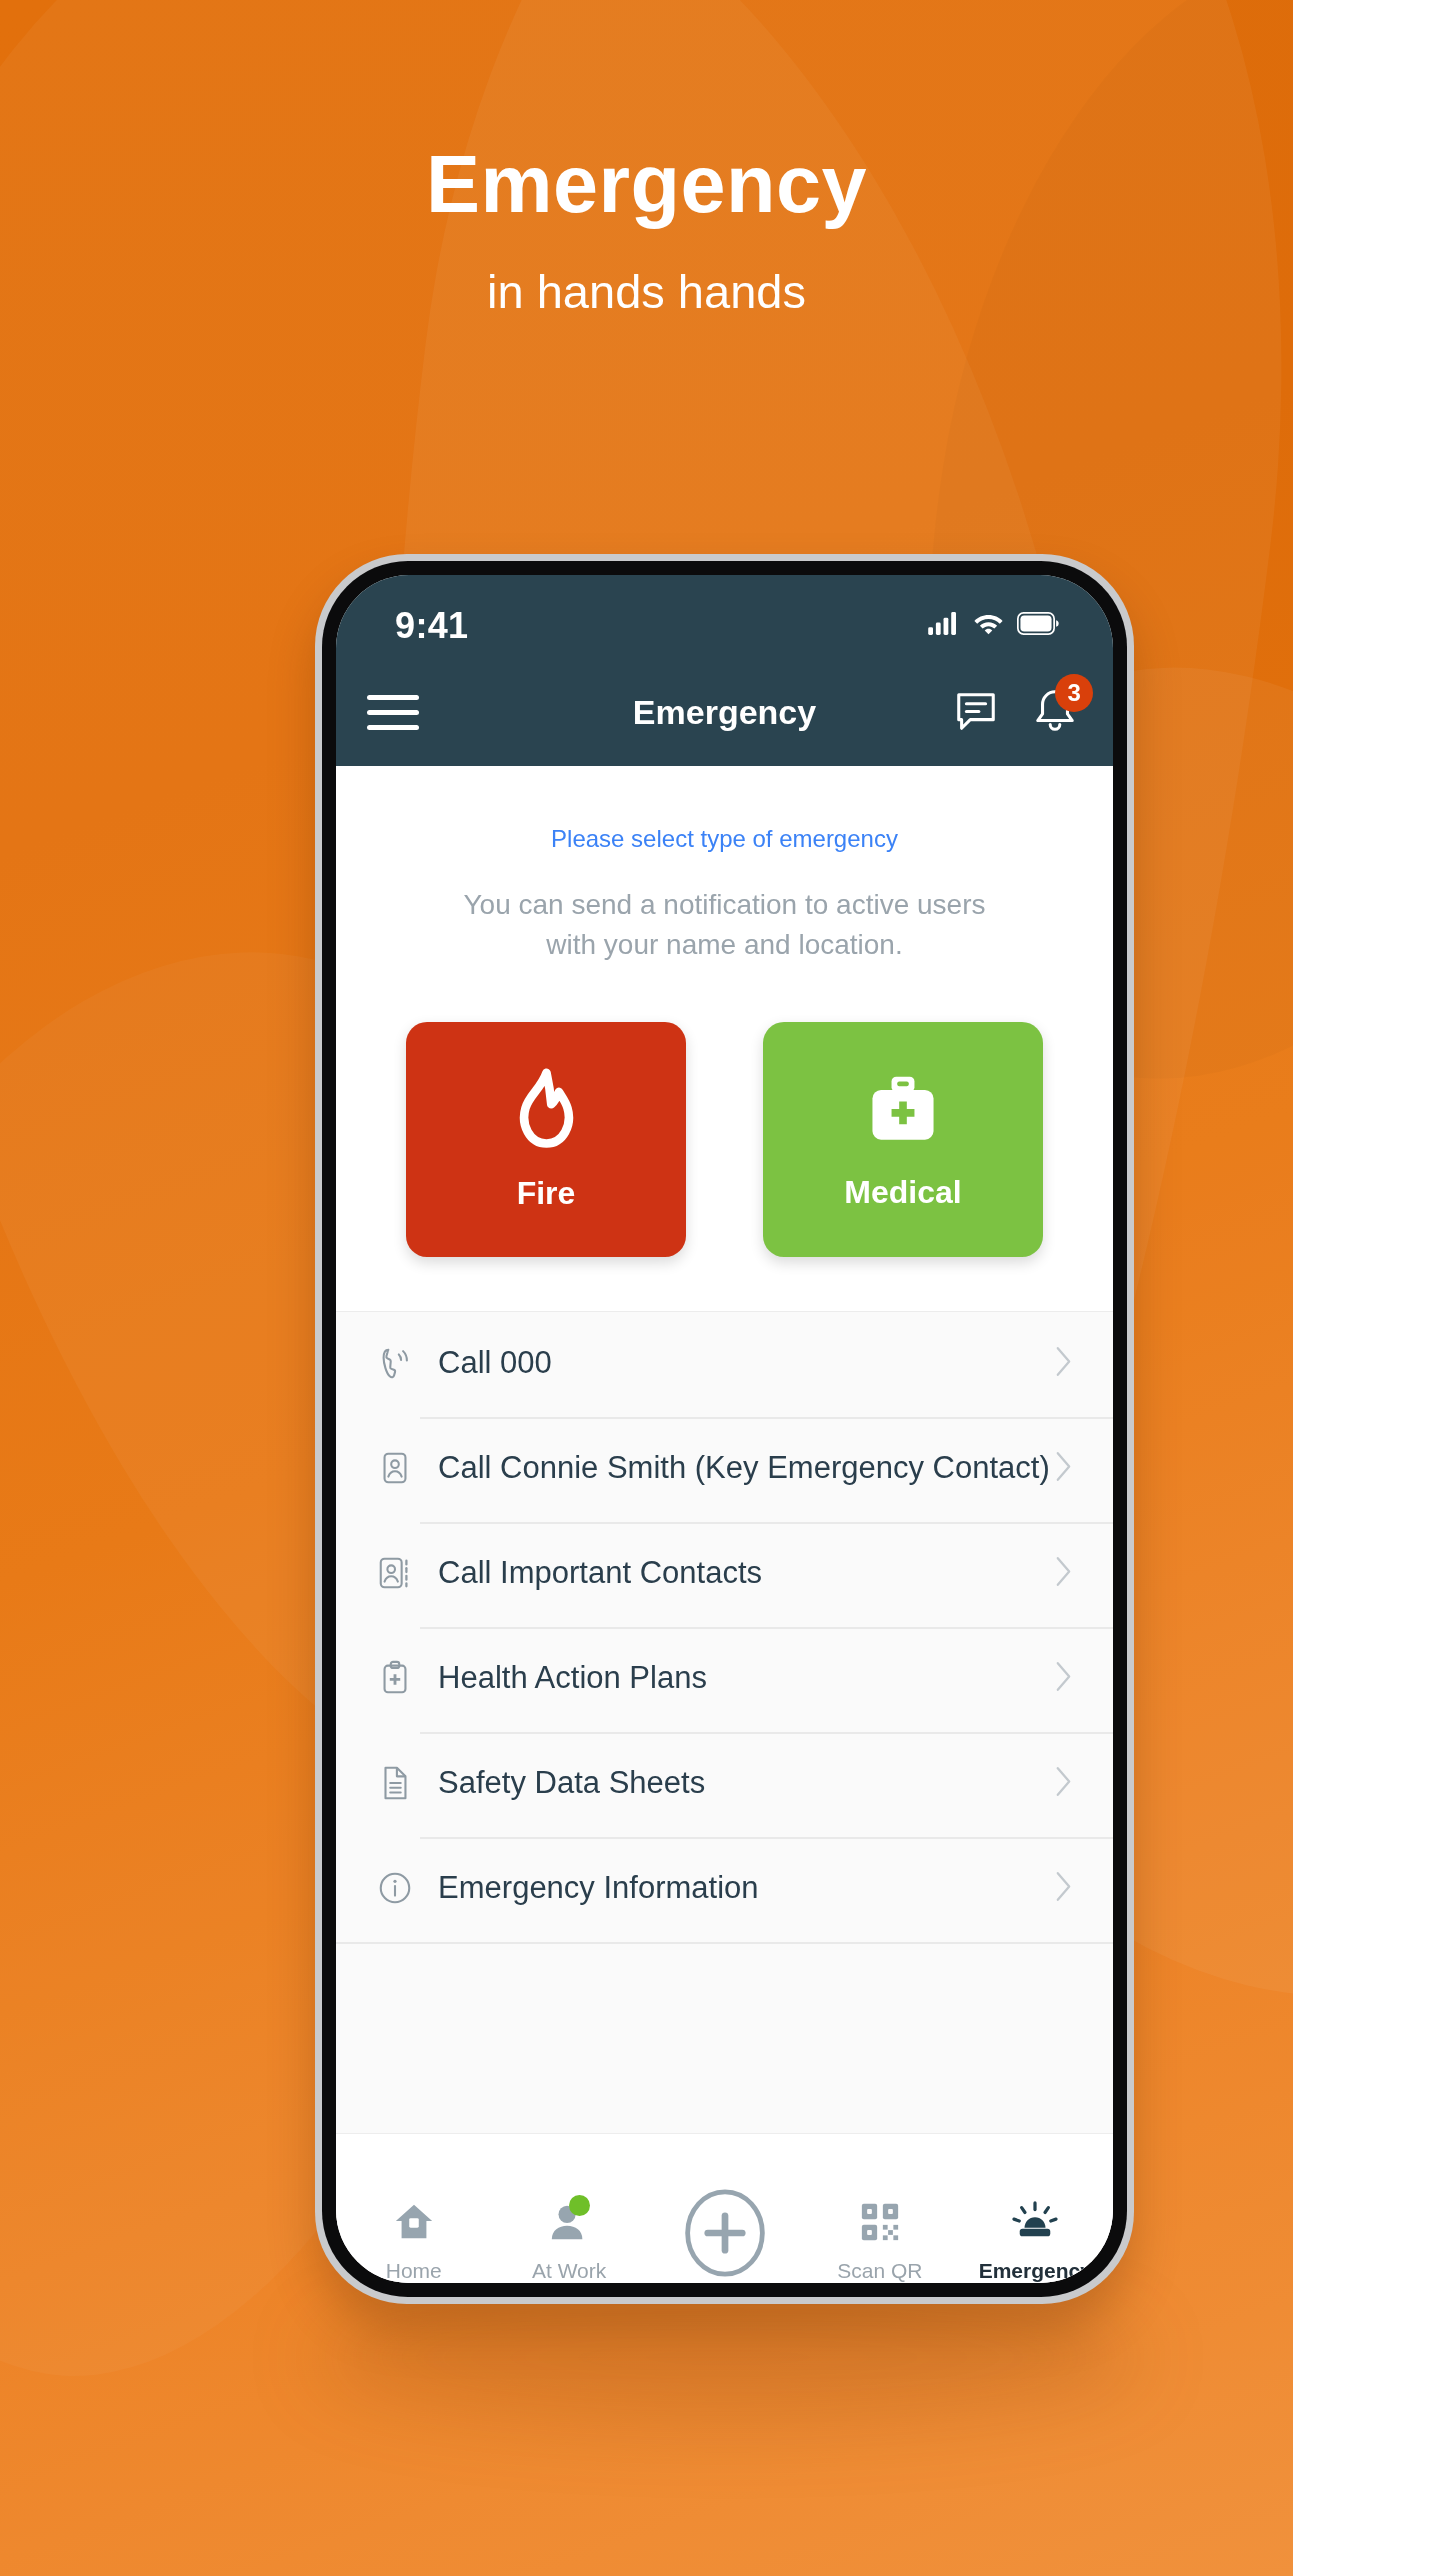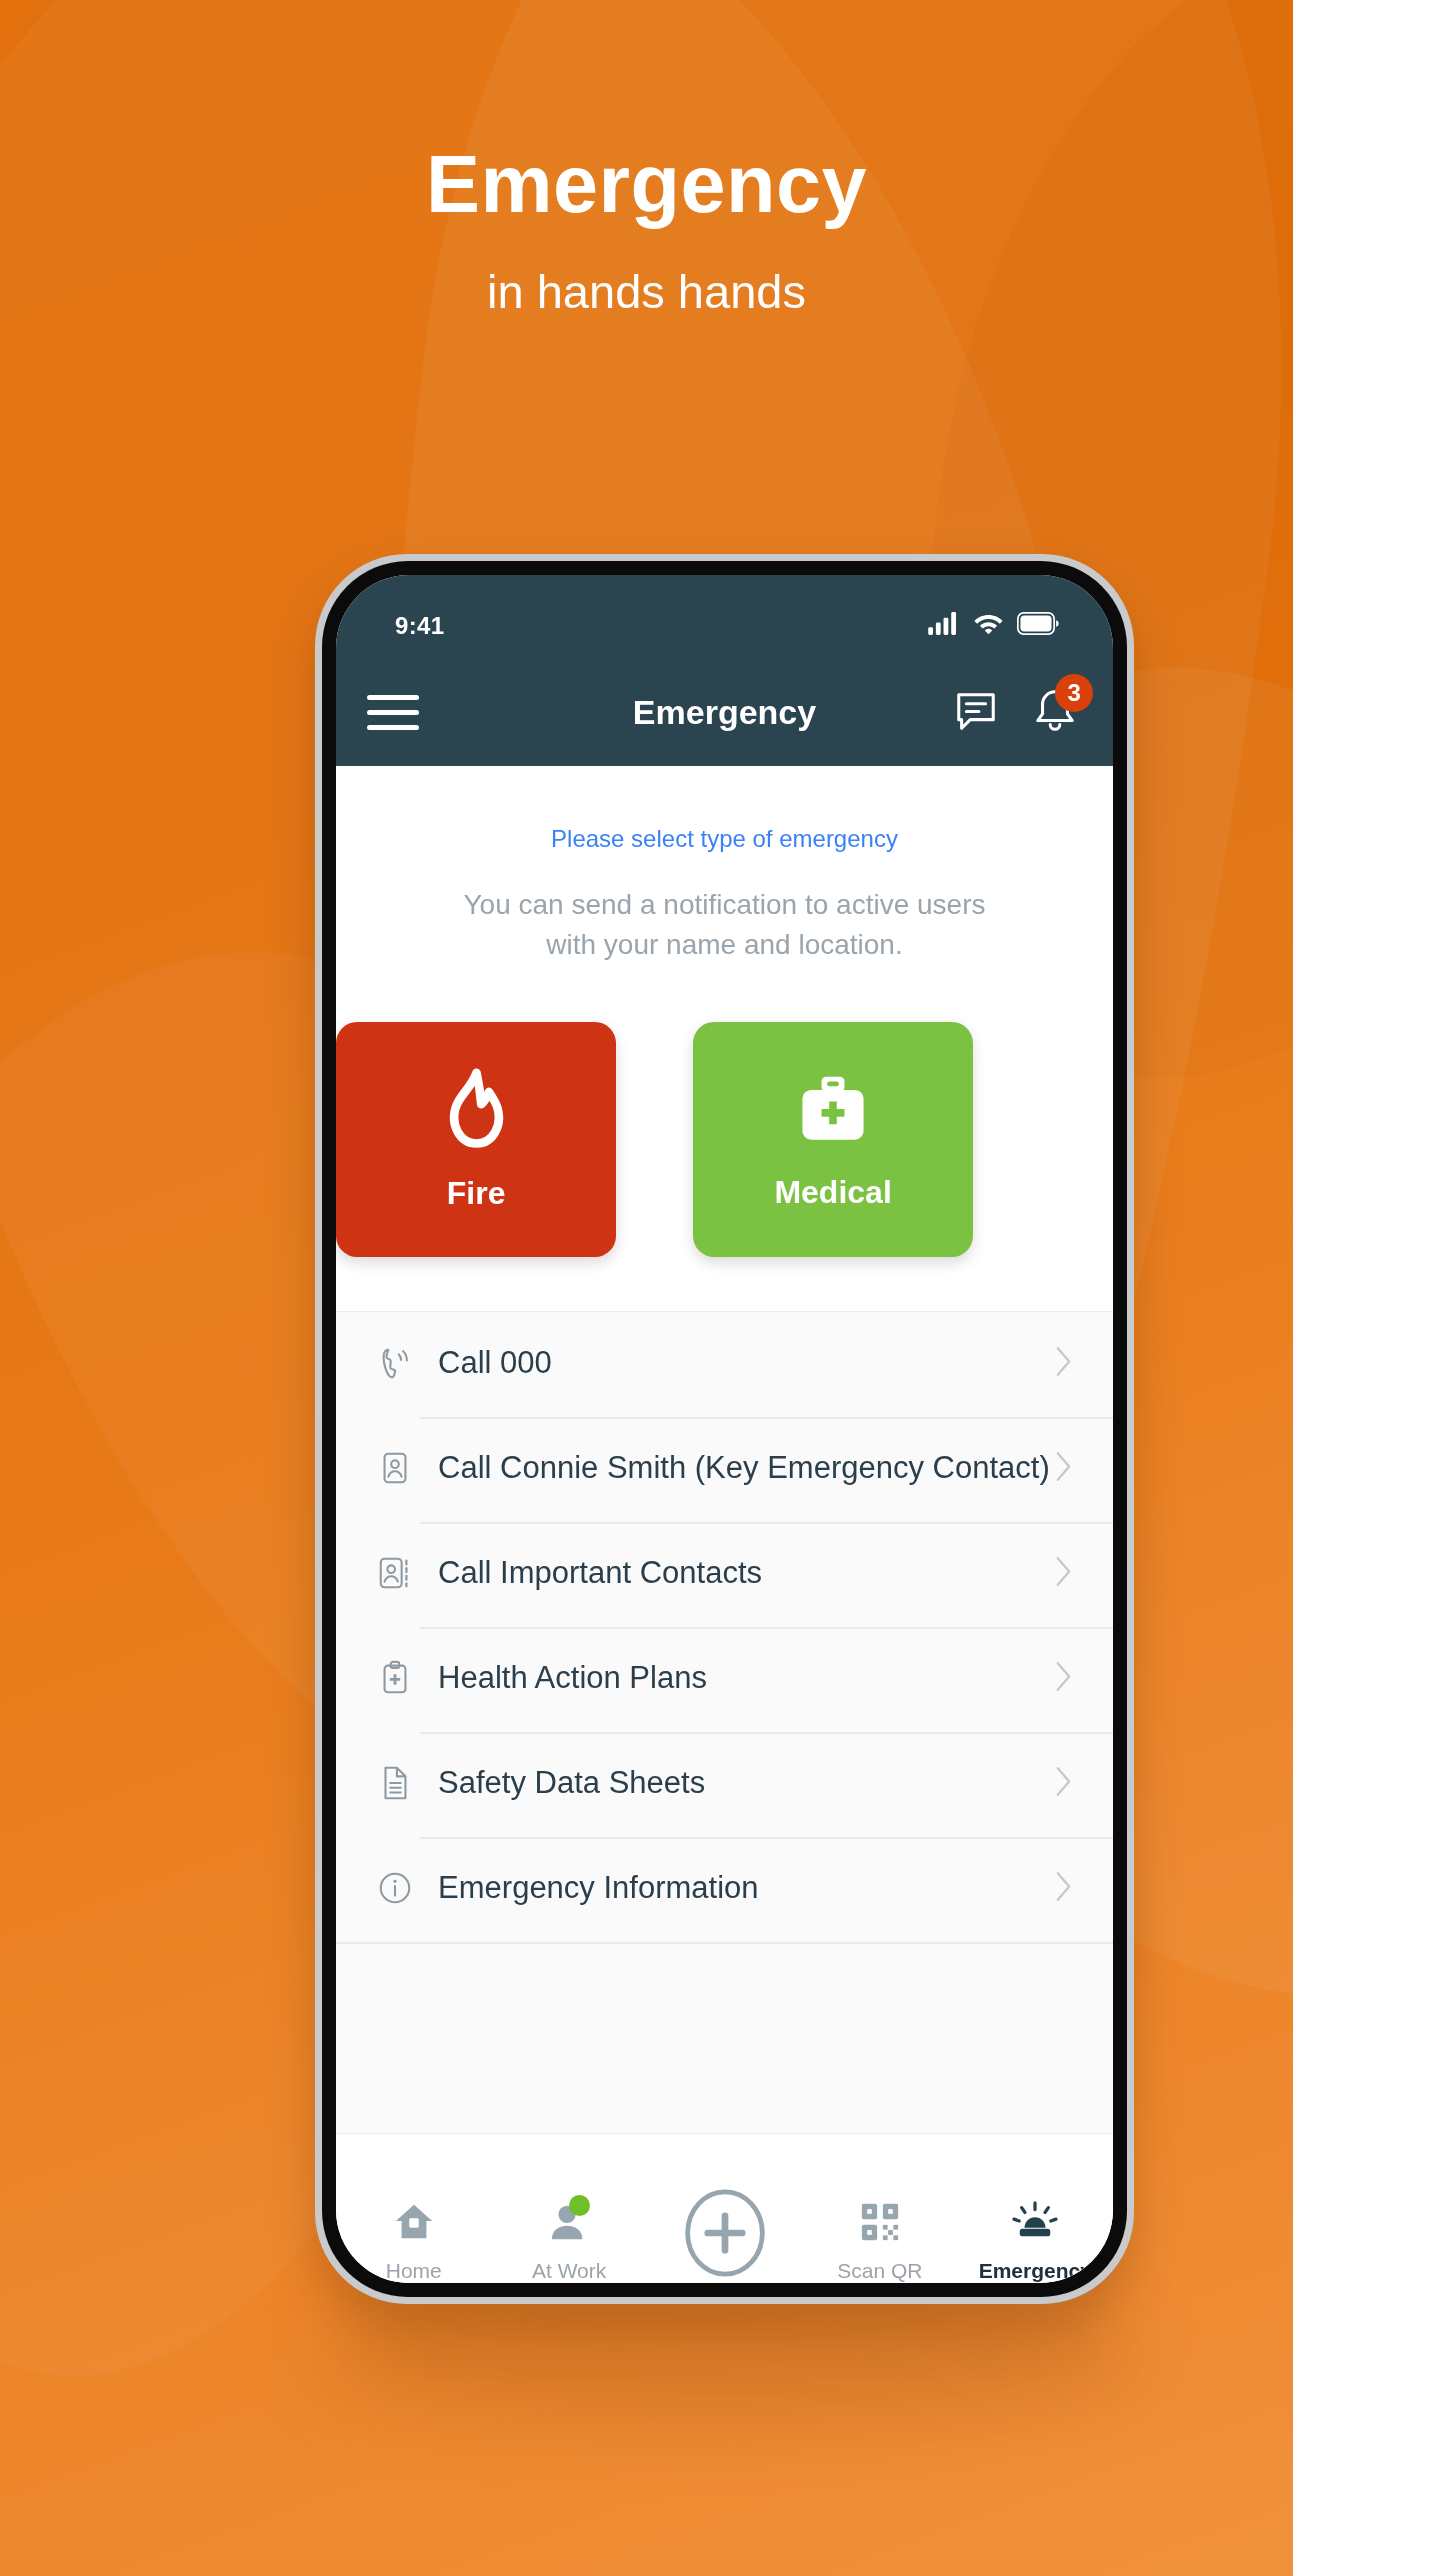--- a/index.html
+++ b/index.html
@@ -131,21 +131,21 @@
     background: #2A4450;
     height: 84px;
     display: flex;
     align-items: center;
     justify-content: space-between;
     padding: 17px 54px 0 59px;
     flex: 0 0 auto;
   }
   .status-time {
     color: #FFFFFF;
-    font-size: 24px;
+    font-size: 36px;
     font-weight: 700;
     letter-spacing: 0.3px;
   }
   .status-icons {
     display: flex;
     align-items: center;
     gap: 12.5px;
   }
 
   
@@ -222,20 +222,21 @@
     text-align: center;
     color: #9AA4AC;
     font-size: 28px;
     font-weight: 400;
     line-height: 1.45;
     margin-top: 31px;
   }
 
   .emg-types {
     display: flex;
+    justify-content: center;
     gap: 77px;
     margin-top: 56px;
   }
   .emg-card {
     width: 280px;
     height: 235px;
     border-radius: 21px;
     display: flex;
     flex-direction: column;
     align-items: center;

